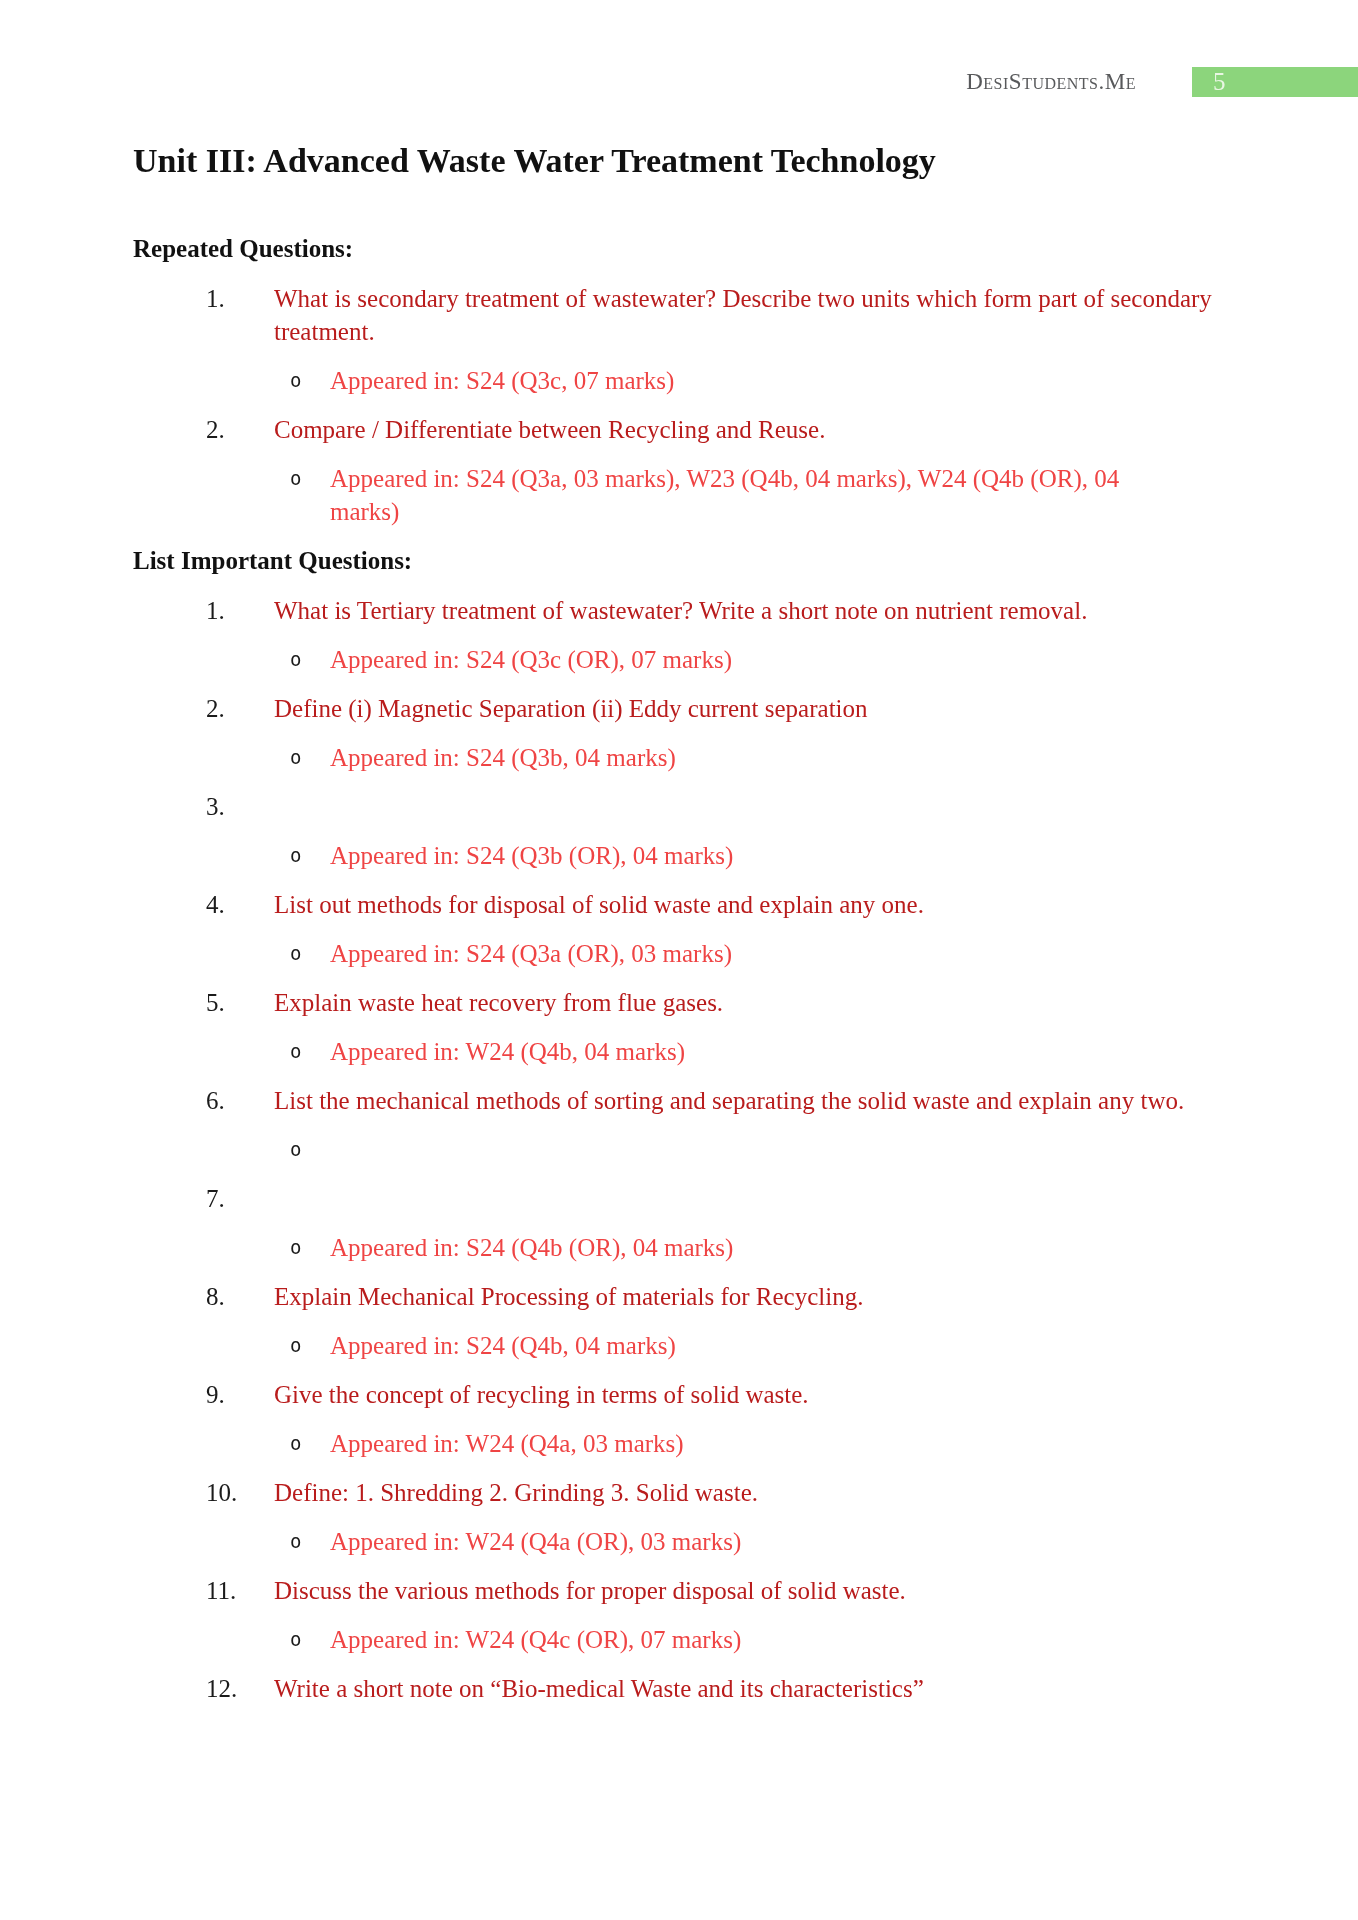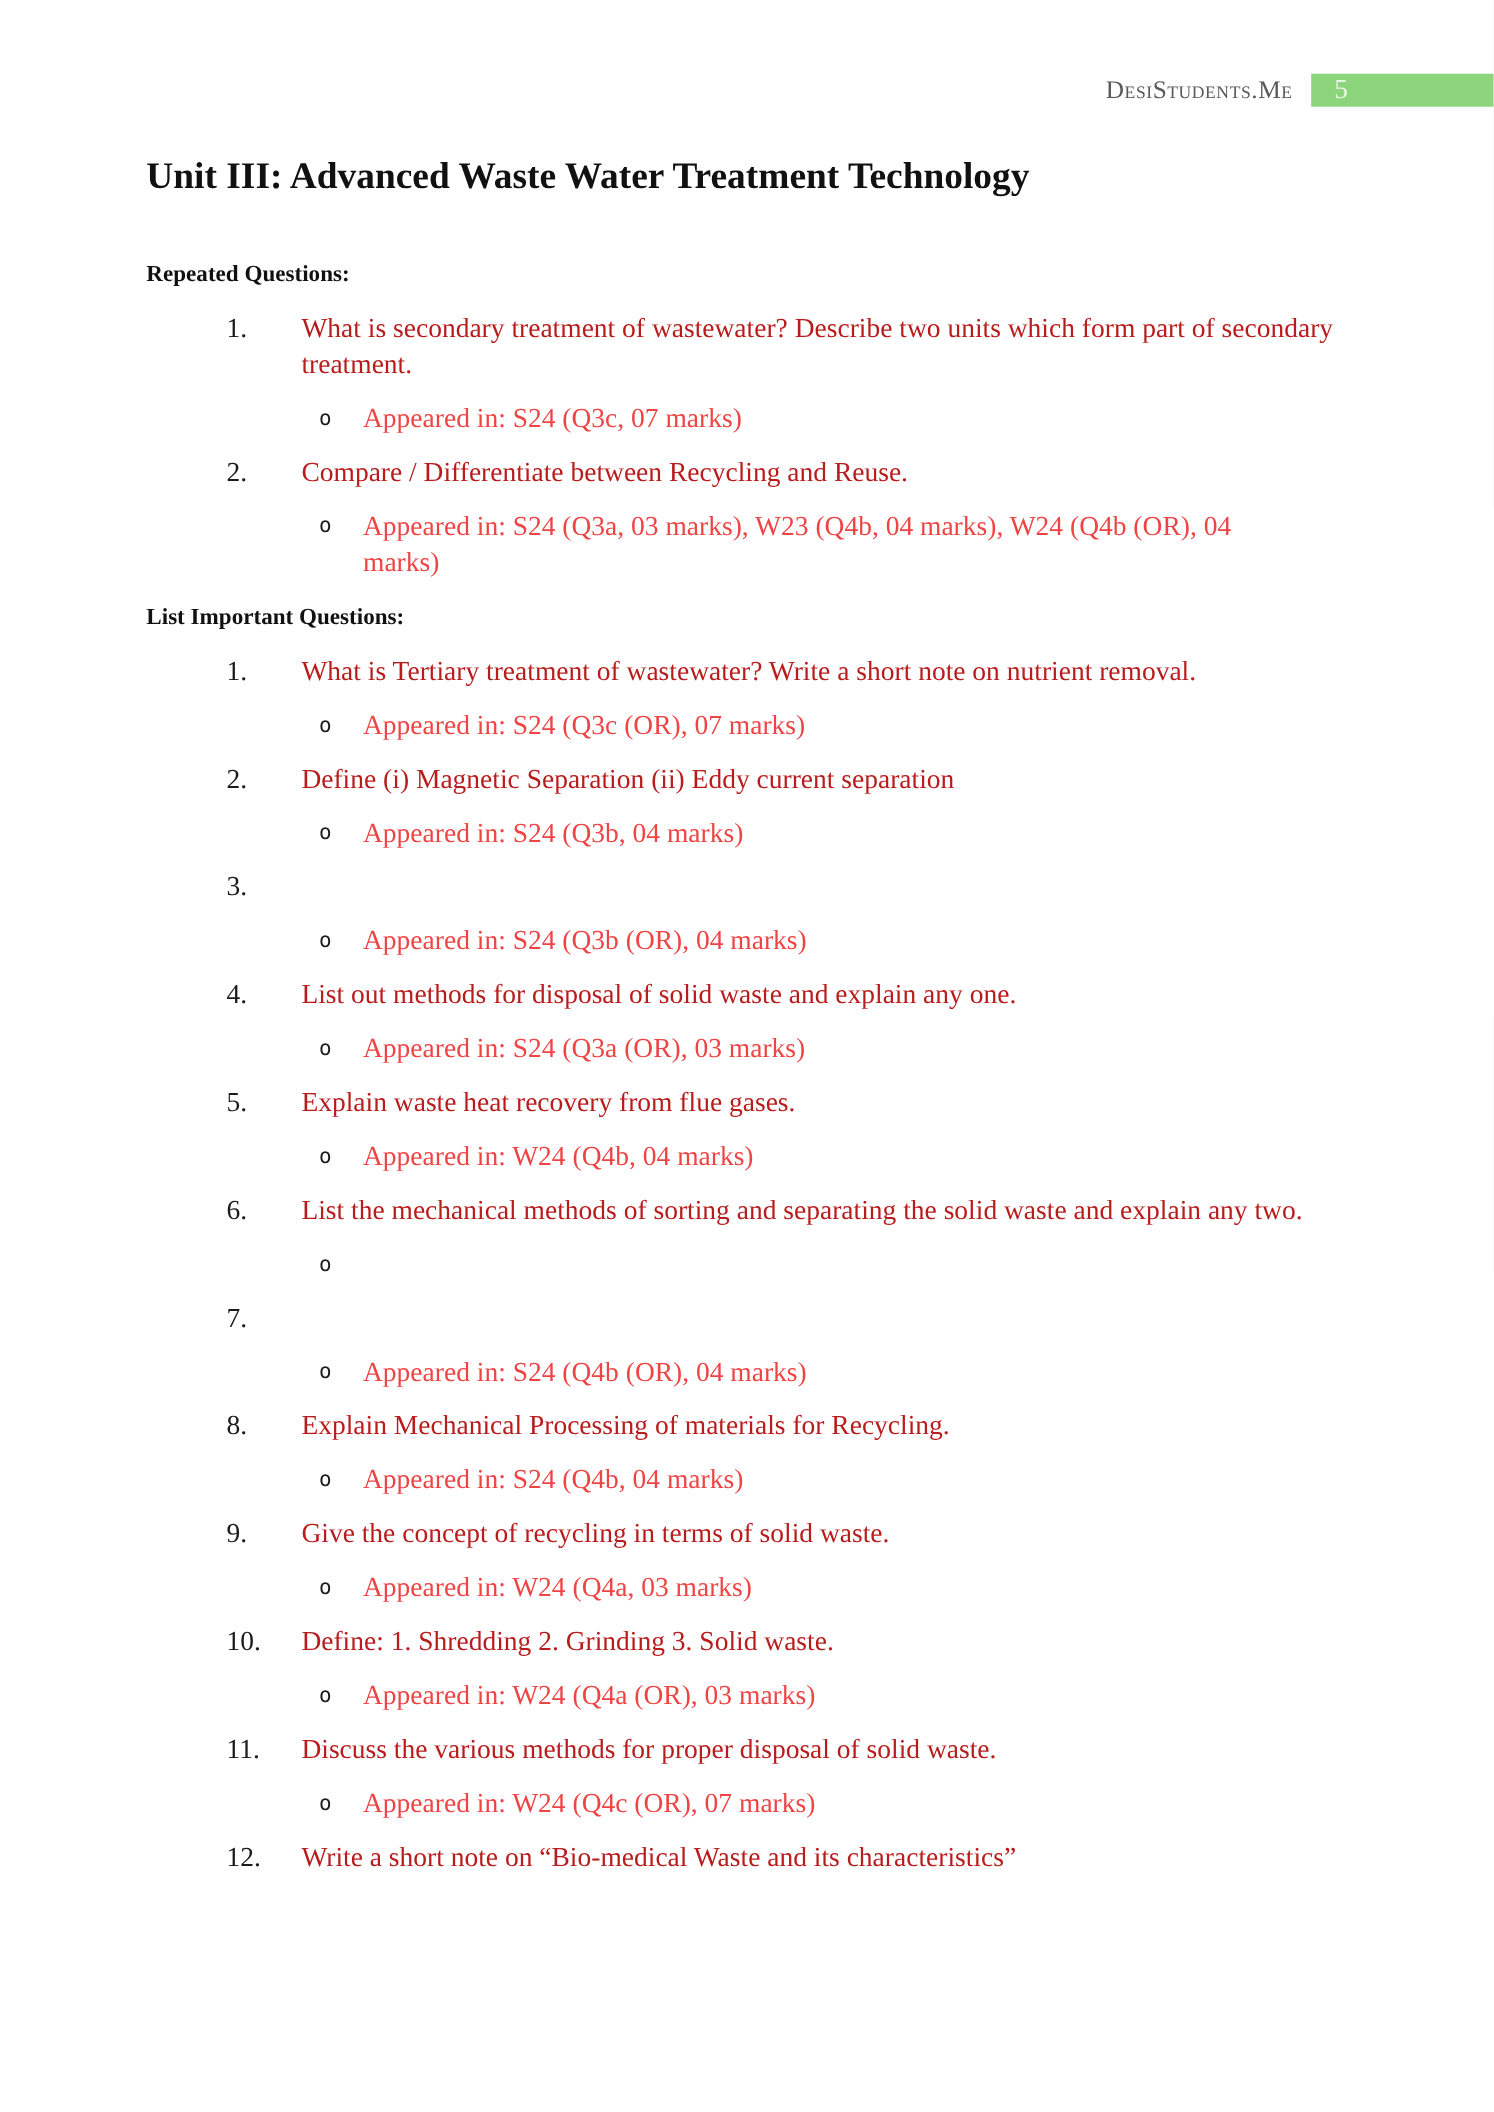--- a/index.html
+++ b/index.html
@@ -15,20 +15,21 @@
   }
 
   
   .header {
     position: absolute;
     top: 67px;
     right: 0;
     height: 30px;
     display: flex;
     align-items: center;
+    gap: 39px;
   }
   .site-name {
     font-variant: small-caps;
     font-size: 23px;
     letter-spacing: 0.5px;
     color: #58595b;
     line-height: 30px;
     margin-right: 17px;
   }
   .page-badge {
@@ -53,21 +54,21 @@
   .doc-title {
     margin-top: 140px;
     margin-bottom: 50px;
     font-size: 34px;
     line-height: 42px;
     font-weight: bold;
     text-align: left;
     color: #111;
   }
   .section-heading {
-    font-size: 21px;
+    font-size: 25px;
     line-height: 33px;
     font-weight: bold;
     color: #111;
     margin: 0 0 17px 0;
   }
   .q-item {
     display: flex;
     margin: 0 0 16px 0;
     font-size: 25px;
     line-height: 33px;

